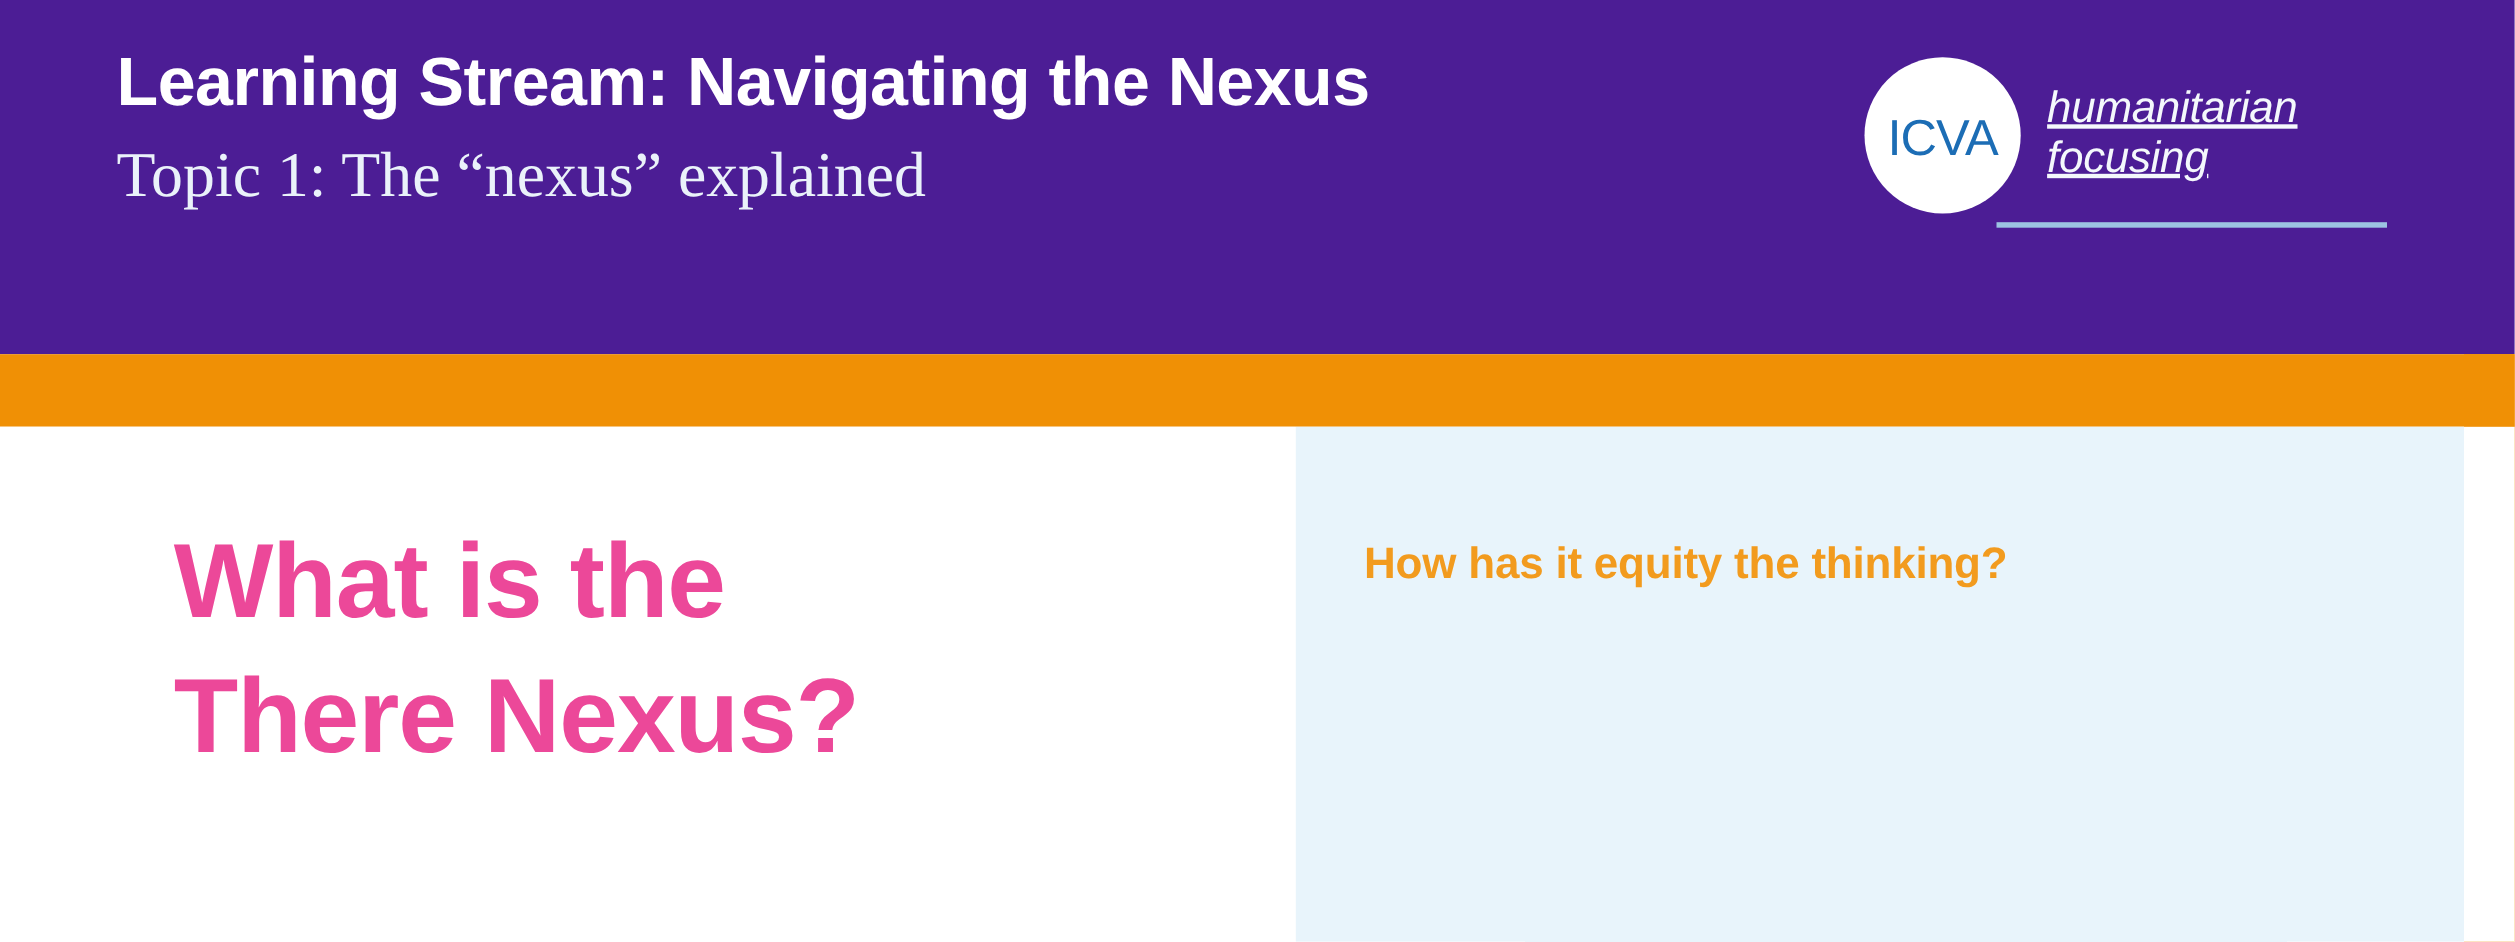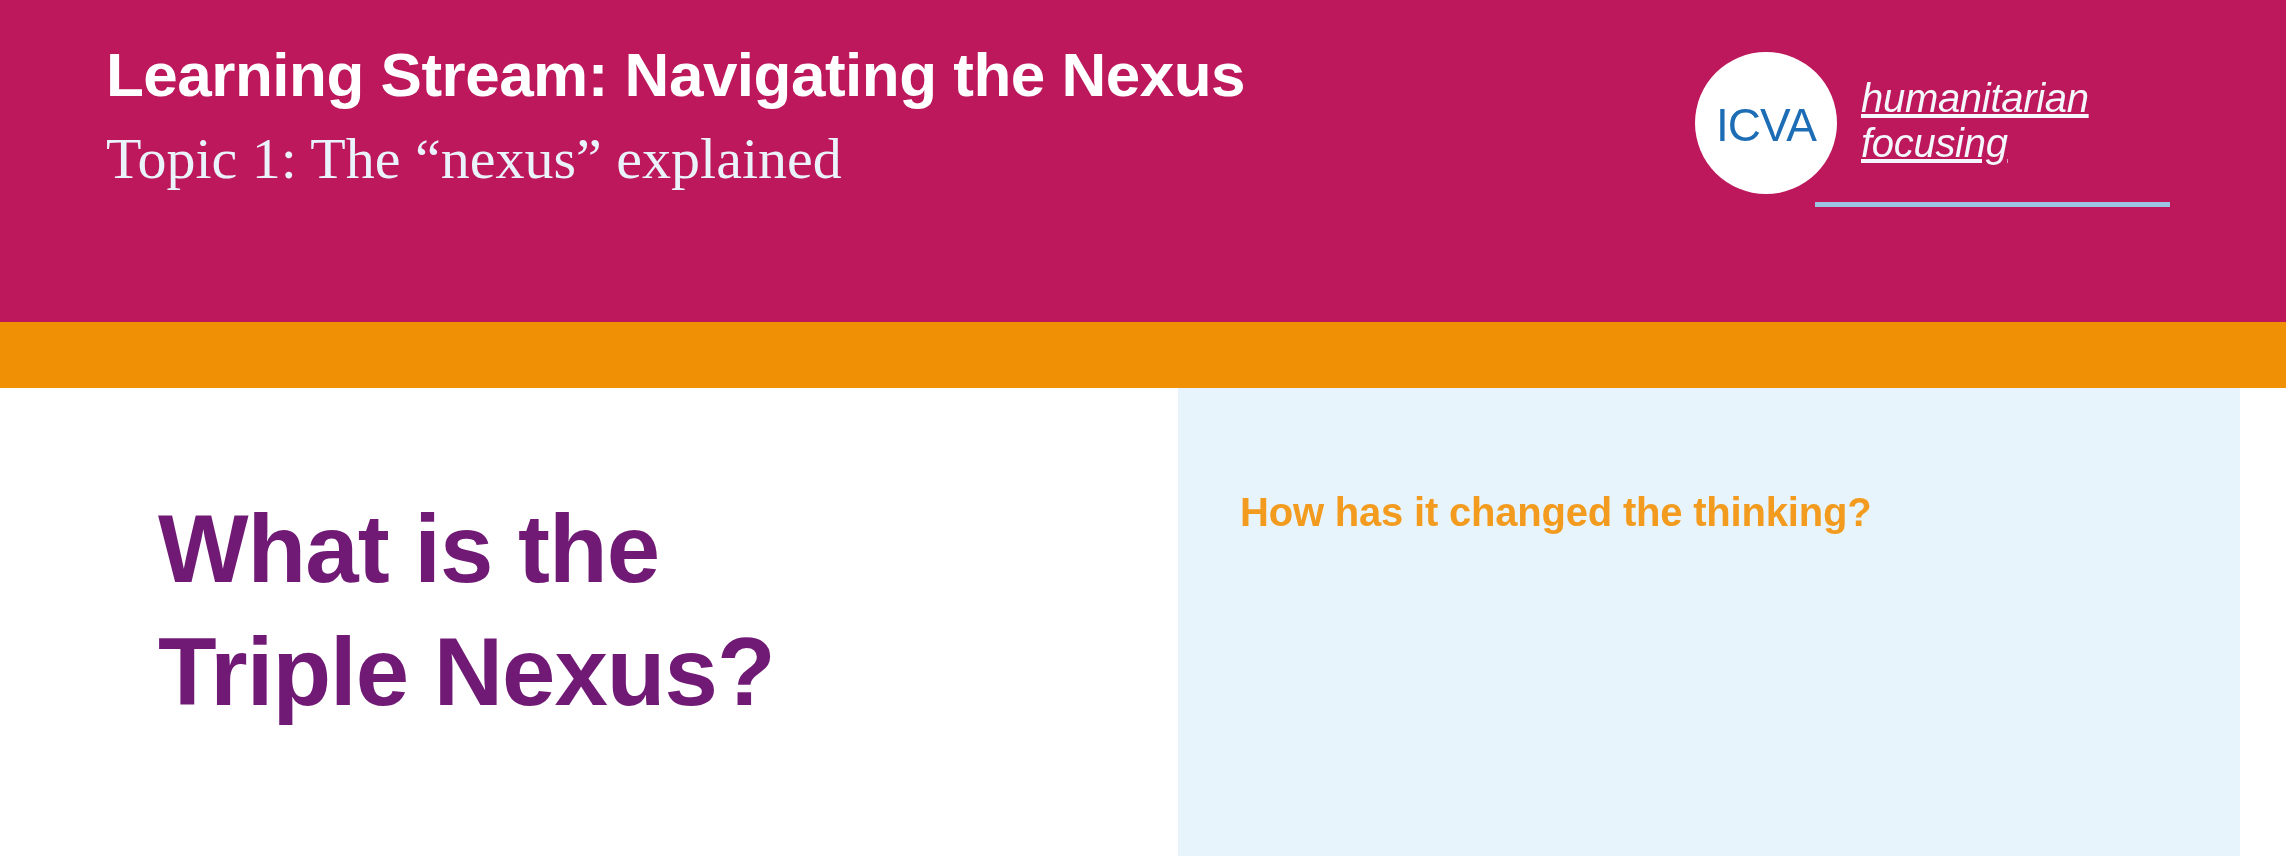--- a/index.html
+++ b/index.html
@@ -22,21 +22,21 @@
     background: #ffffff;
   }
 
   
   .header-band {
     position: absolute;
     left: 0;
     top: 0;
     width: 2286px;
     height: 322px;
-    background: #be185d;
+    background: #4c1d95;
   }
 
   .header-text {
     position: absolute;
     left: 106px;
     top: 42px;
     width: 1500px;
   }
 
   .header-title {
@@ -149,26 +149,26 @@
     left: 0;
     top: 0;
     width: 1178px;
     height: 468px;
     background: #ffffff;
   }
 
   .big-heading {
     position: absolute;
     left: 158px;
-    top: 100px;
+    top: 80px;
     width: 960px;
     font-family: "Liberation Sans", sans-serif;
     font-size: 96px;
     font-weight: bold;
-    color: #701a75;
+    color: #ec4899;
     line-height: 1.28;
     letter-spacing: -1px;
   }
 
   .right-panel {
     position: absolute;
     left: 1178px;
     top: 0;
     width: 1062px;
     height: 468px;
@@ -227,23 +227,23 @@
   </div>
 
   <div class="orange-band"></div>
   <div class="orange-edge"></div>
 
   <div class="body-area">
 
     <div class="left-col">
       <div class="big-heading">
         <div>What is the</div>
-        <div>Triple Nexus?</div>
+        <div>There Nexus?</div>
       </div>
     </div>
 
     <div class="right-panel">
-      <div class="panel-heading">How has it changed the thinking?</div>
+      <div class="panel-heading">How has it equity the thinking?</div>
     </div>
 
   </div>
 
 </div>
 
 </body></html>

